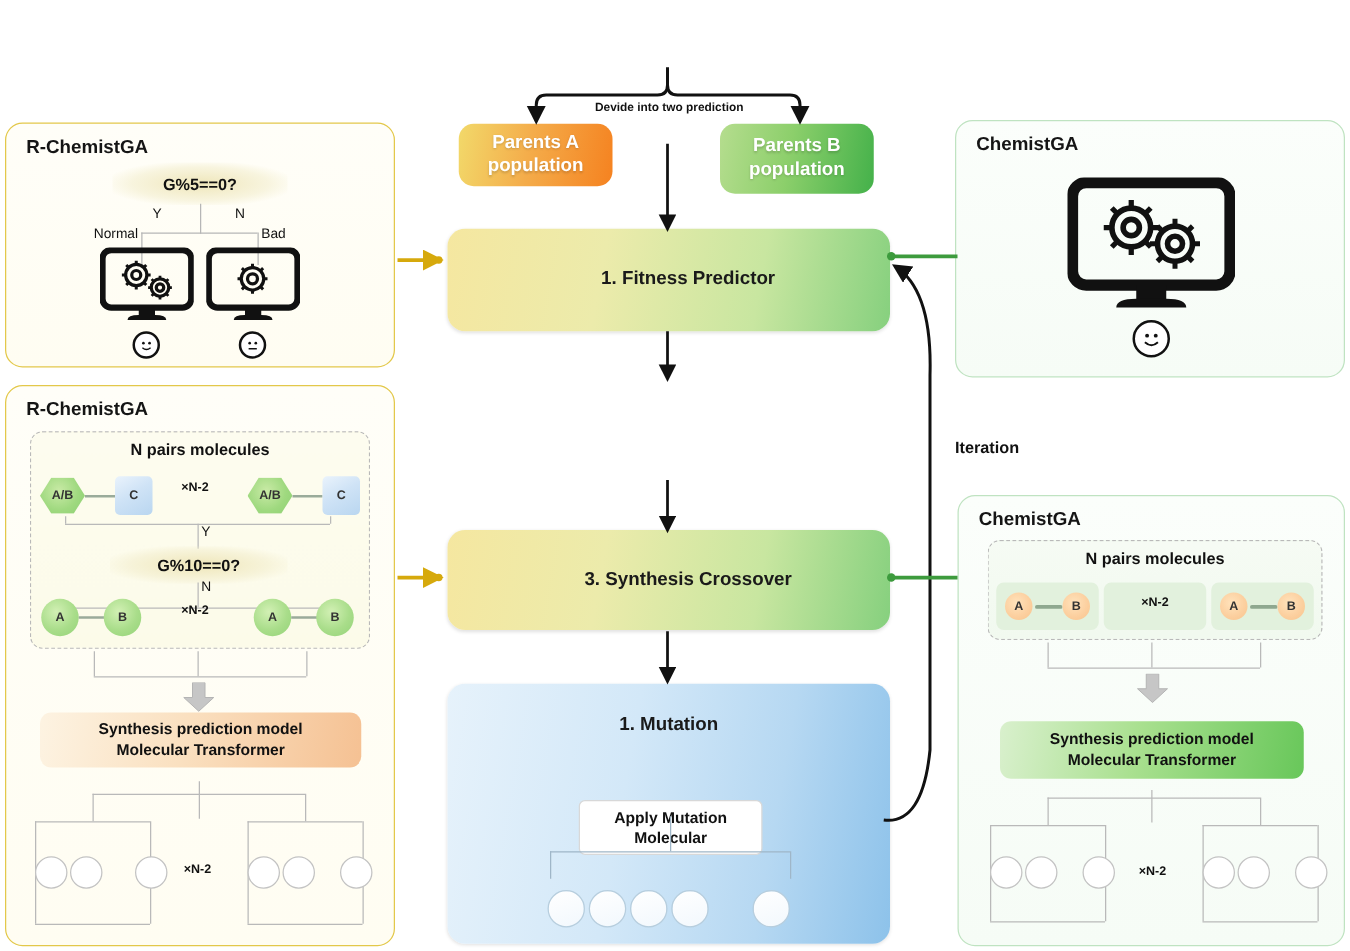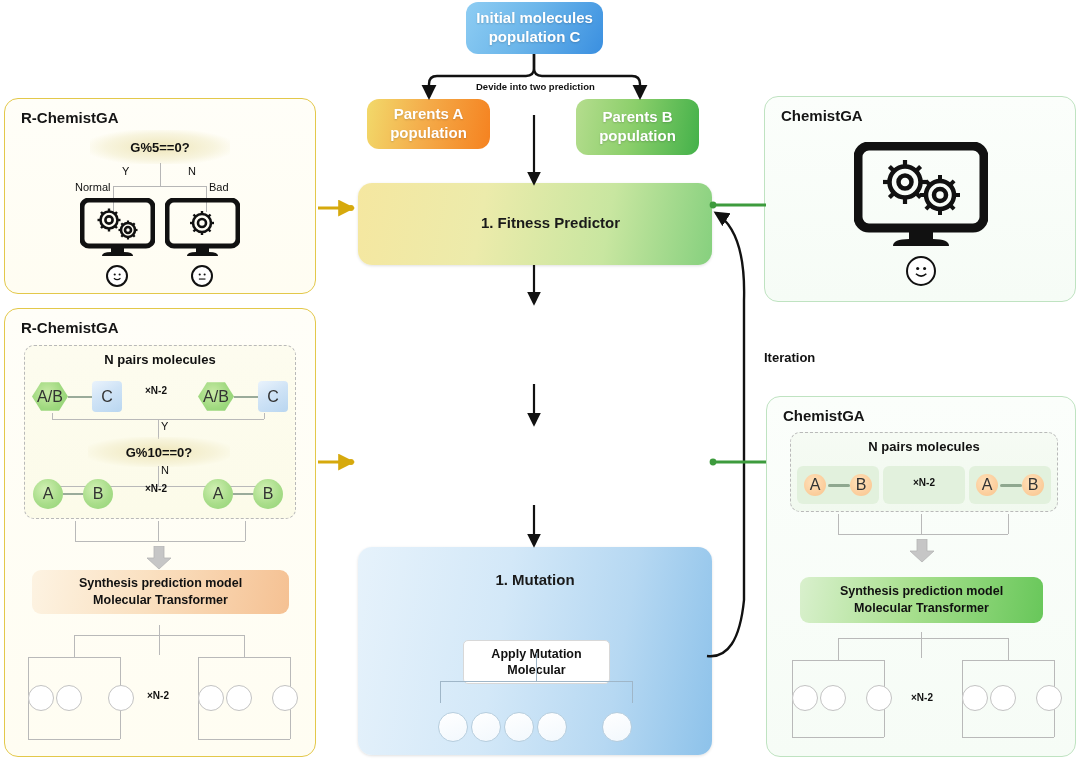--- a/index.html
+++ b/index.html
@@ -97,21 +97,21 @@
   }
   .dashcard-title {
     position: absolute; width: 100%; text-align: center; top: 6px;
     font-size: 13px; font-weight: bold; color: #111;
   }
 
   
   .node {
     position: absolute;
     display: flex; align-items: center; justify-content: center;
-    font-size: 16px; color: #333; font-weight: normal;
+    font-size: 10px; color: #333; font-weight: bold;
   }
   .node-hex {
     background: radial-gradient(circle at 42% 38%, #c9eaa6 0%, #9fd97f 55%, #8ccf72 100%);
     clip-path: polygon(25% 4%, 75% 4%, 100% 50%, 75% 96%, 25% 96%, 0% 50%);
     filter: blur(0.2px);
   }
   .node-circ-green {
     border-radius: 50%;
     background: radial-gradient(circle at 40% 35%, #d2f0b4 0%, #a9dd8a 55%, #93d377 100%);
   }
@@ -210,42 +210,41 @@
     <circle cx="351" cy="208" r="3" fill="#d6a90c"></circle>
     <path d="M318,462 L352,462" fill="none" stroke="#d6a90c" stroke-width="3" marker-end="url(#aho)"></path>
     <circle cx="351" cy="462" r="3" fill="#d6a90c"></circle>
 
     <path d="M712,205 L766,205" fill="none" stroke="#3d9b3d" stroke-width="3"></path>
     <circle cx="713" cy="205" r="3.4" fill="#3d9b3d"></circle>
     <path d="M712,462 L766,462" fill="none" stroke="#3d9b3d" stroke-width="3"></path>
     <circle cx="713" cy="462" r="3.4" fill="#3d9b3d"></circle>
   </svg>
 
-  <div class="cap cap-blue" style="left:466px; top:2px; width:137px; height:52px;">
-    <span style="white-space:pre-line;">Initial molecules
-population C</span>
-  </div>
 
   <div class="lbl lbl-b" style="left:476px; top:81px; font-size:9.5px;">Devide into two prediction</div>
 
   <div class="cap cap-orange" style="left:367px; top:99px; width:123px; height:50px;">
     <span style="white-space:pre-line;">Parents A
 population</span>
   </div>
 
   <div class="cap cap-green" style="left:576px; top:99px; width:123px; height:56px;">
     <span style="white-space:pre-line;">Parents B
 population</span>
   </div>
 
   <div class="pipe-box grad-yellow-green" style="left:358px; top:183px; width:354px; height:82px;">
     <span class="pipe-label" style="margin-top:31px;">1. Fitness Predictor</span>
   </div>
 
 
+  <div class="pipe-box grad-yellow-green" style="left:358px; top:424px; width:354px; height:80px;">
+    <span class="pipe-label" style="margin-top:31px;">3. Synthesis Crossover</span>
+  </div>
 
   <div class="pipe-box grad-blue" style="left:358px; top:547px; width:354px; height:208px;">
     <span class="pipe-label" style="margin-top:24px;">1. Mutation</span>
   </div>
 
   <div class="whitebox" style="left:463px; top:609px; width:147px; height:44px; flex-direction:column; z-index:4;">
     <span>Apply Mutation</span>
     <span>Molecular</span>
   </div>
 

